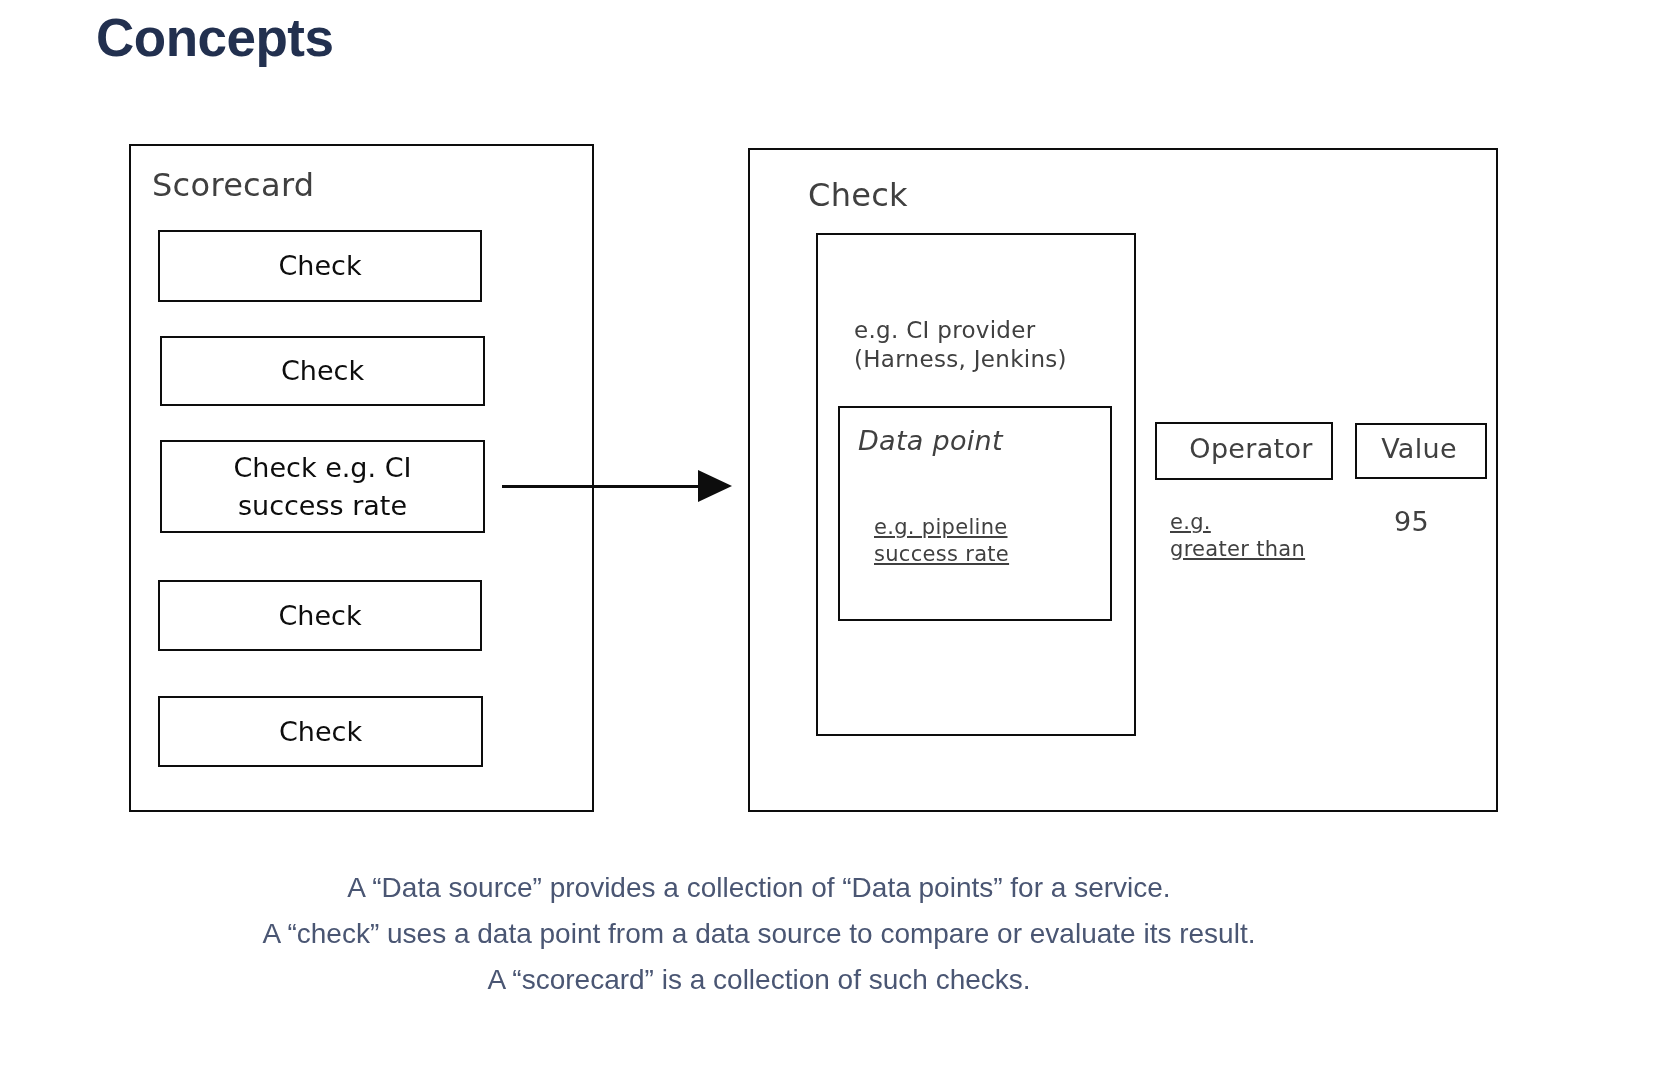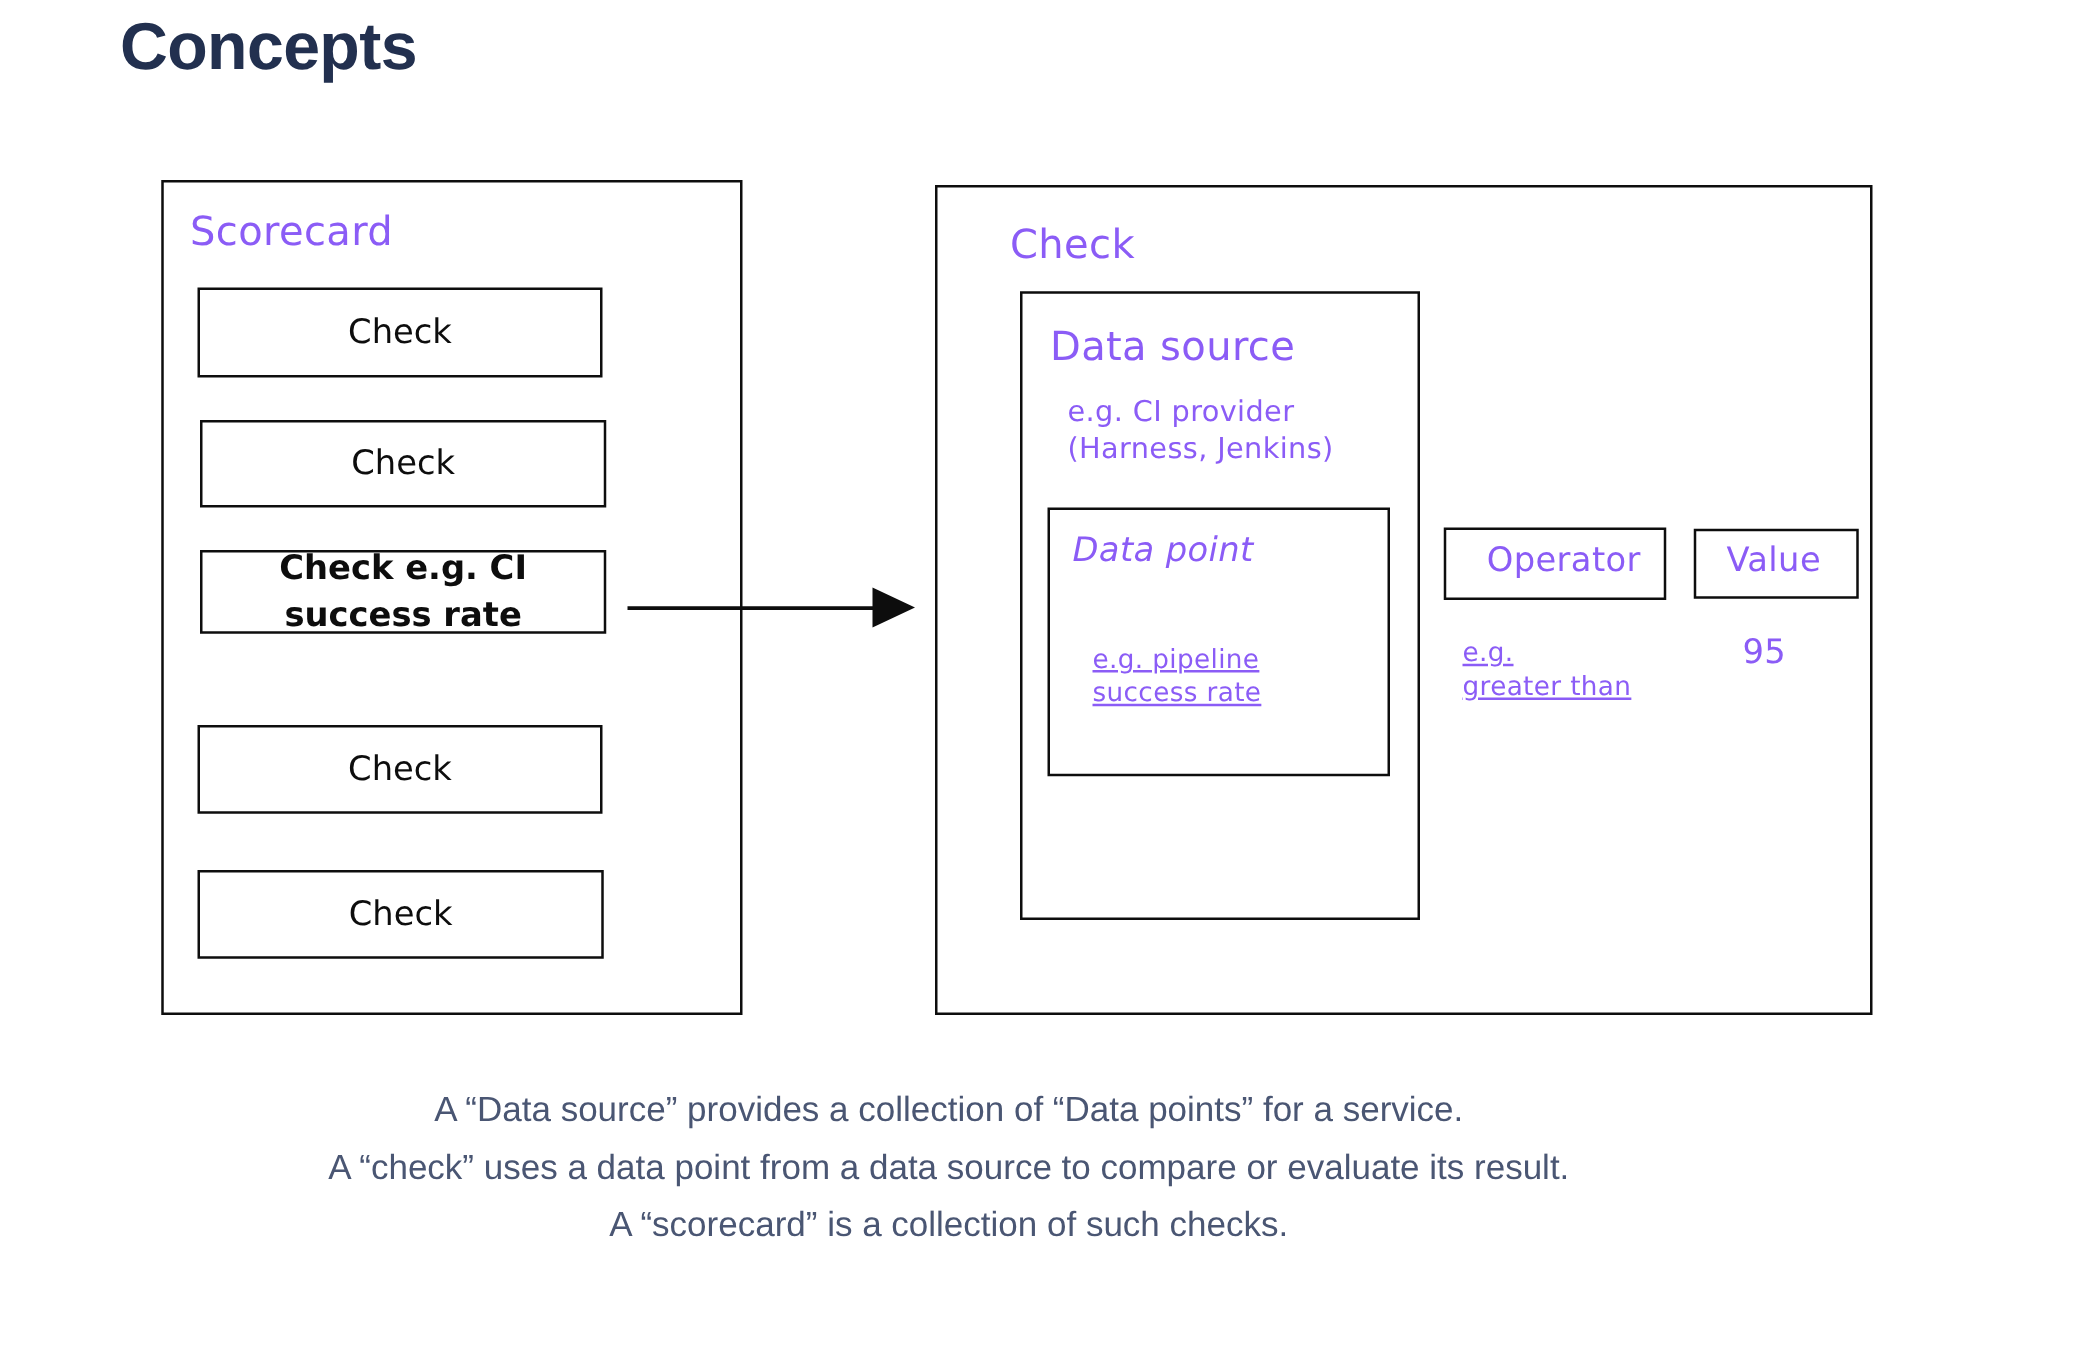--- a/index.html
+++ b/index.html
@@ -44,21 +44,21 @@
     box-sizing: border-box;
     border: 2.5px solid #0d0d0d;
     background: #ffffff;
   }
   .hbox.thin { border-width: 2px; }
 
   
   .hand {
     position: absolute;
     font-family: "DejaVu Sans", sans-serif;
-    color: #8b5cf6;
+    color: #404040;
     white-space: pre;
     letter-spacing: 0.3px;
   }
   .t-section { font-size: 32px; line-height: 38px; }
   .t-box     { font-size: 27px; line-height: 34px; }
   .t-small   { font-size: 23px; line-height: 29px; }
   .t-tiny    { font-size: 21px; line-height: 27px; text-decoration: underline; }
   .t-num     { font-size: 27px; line-height: 32px; }
 
   
@@ -69,21 +69,21 @@
   #check-title     { left: 808px;  top: 176px; }
 
   
   .check-row {
     display: flex;
     align-items: center;
     justify-content: center;
   }
   #check-row-0 { left: 158px; top: 230px; width: 324px; height: 72px; }
   #check-row-1 { left: 160px; top: 336px; width: 325px; height: 70px; }
-  #check-row-2 { left: 160px; top: 440px; width: 325px; height: 67px; font-weight: bold; }
+  #check-row-2 { left: 160px; top: 440px; width: 325px; height: 93px; }
   #check-row-3 { left: 158px; top: 580px; width: 324px; height: 71px; }
   #check-row-4 { left: 158px; top: 696px; width: 325px; height: 71px; }
 
   .row-label {
     font-family: "DejaVu Sans", sans-serif;
     color: #0d0d0d;
     text-align: center;
     white-space: pre-line;
     line-height: 38px;
   }
@@ -175,21 +175,20 @@
 
   <div id="arrow-line"></div>
   <div id="arrow-head"></div>
 
   <div class="hbox" id="check-panel"></div>
 
   <div class="hand t-section" id="check-title">Check</div>
 
   <div class="hbox thin" id="data-source-box"></div>
 
-  <div class="hand t-section" id="data-source-title">Data source</div>
 
   <div class="hand t-small" id="data-source-note">e.g. CI provider
 (Harness, Jenkins)</div>
 
   <div class="hbox thin" id="data-point-box"></div>
 
   <div class="hand t-box" id="data-point-title">Data point</div>
 
   <div class="hand t-tiny" id="data-point-note">e.g. pipeline
 success rate</div>

